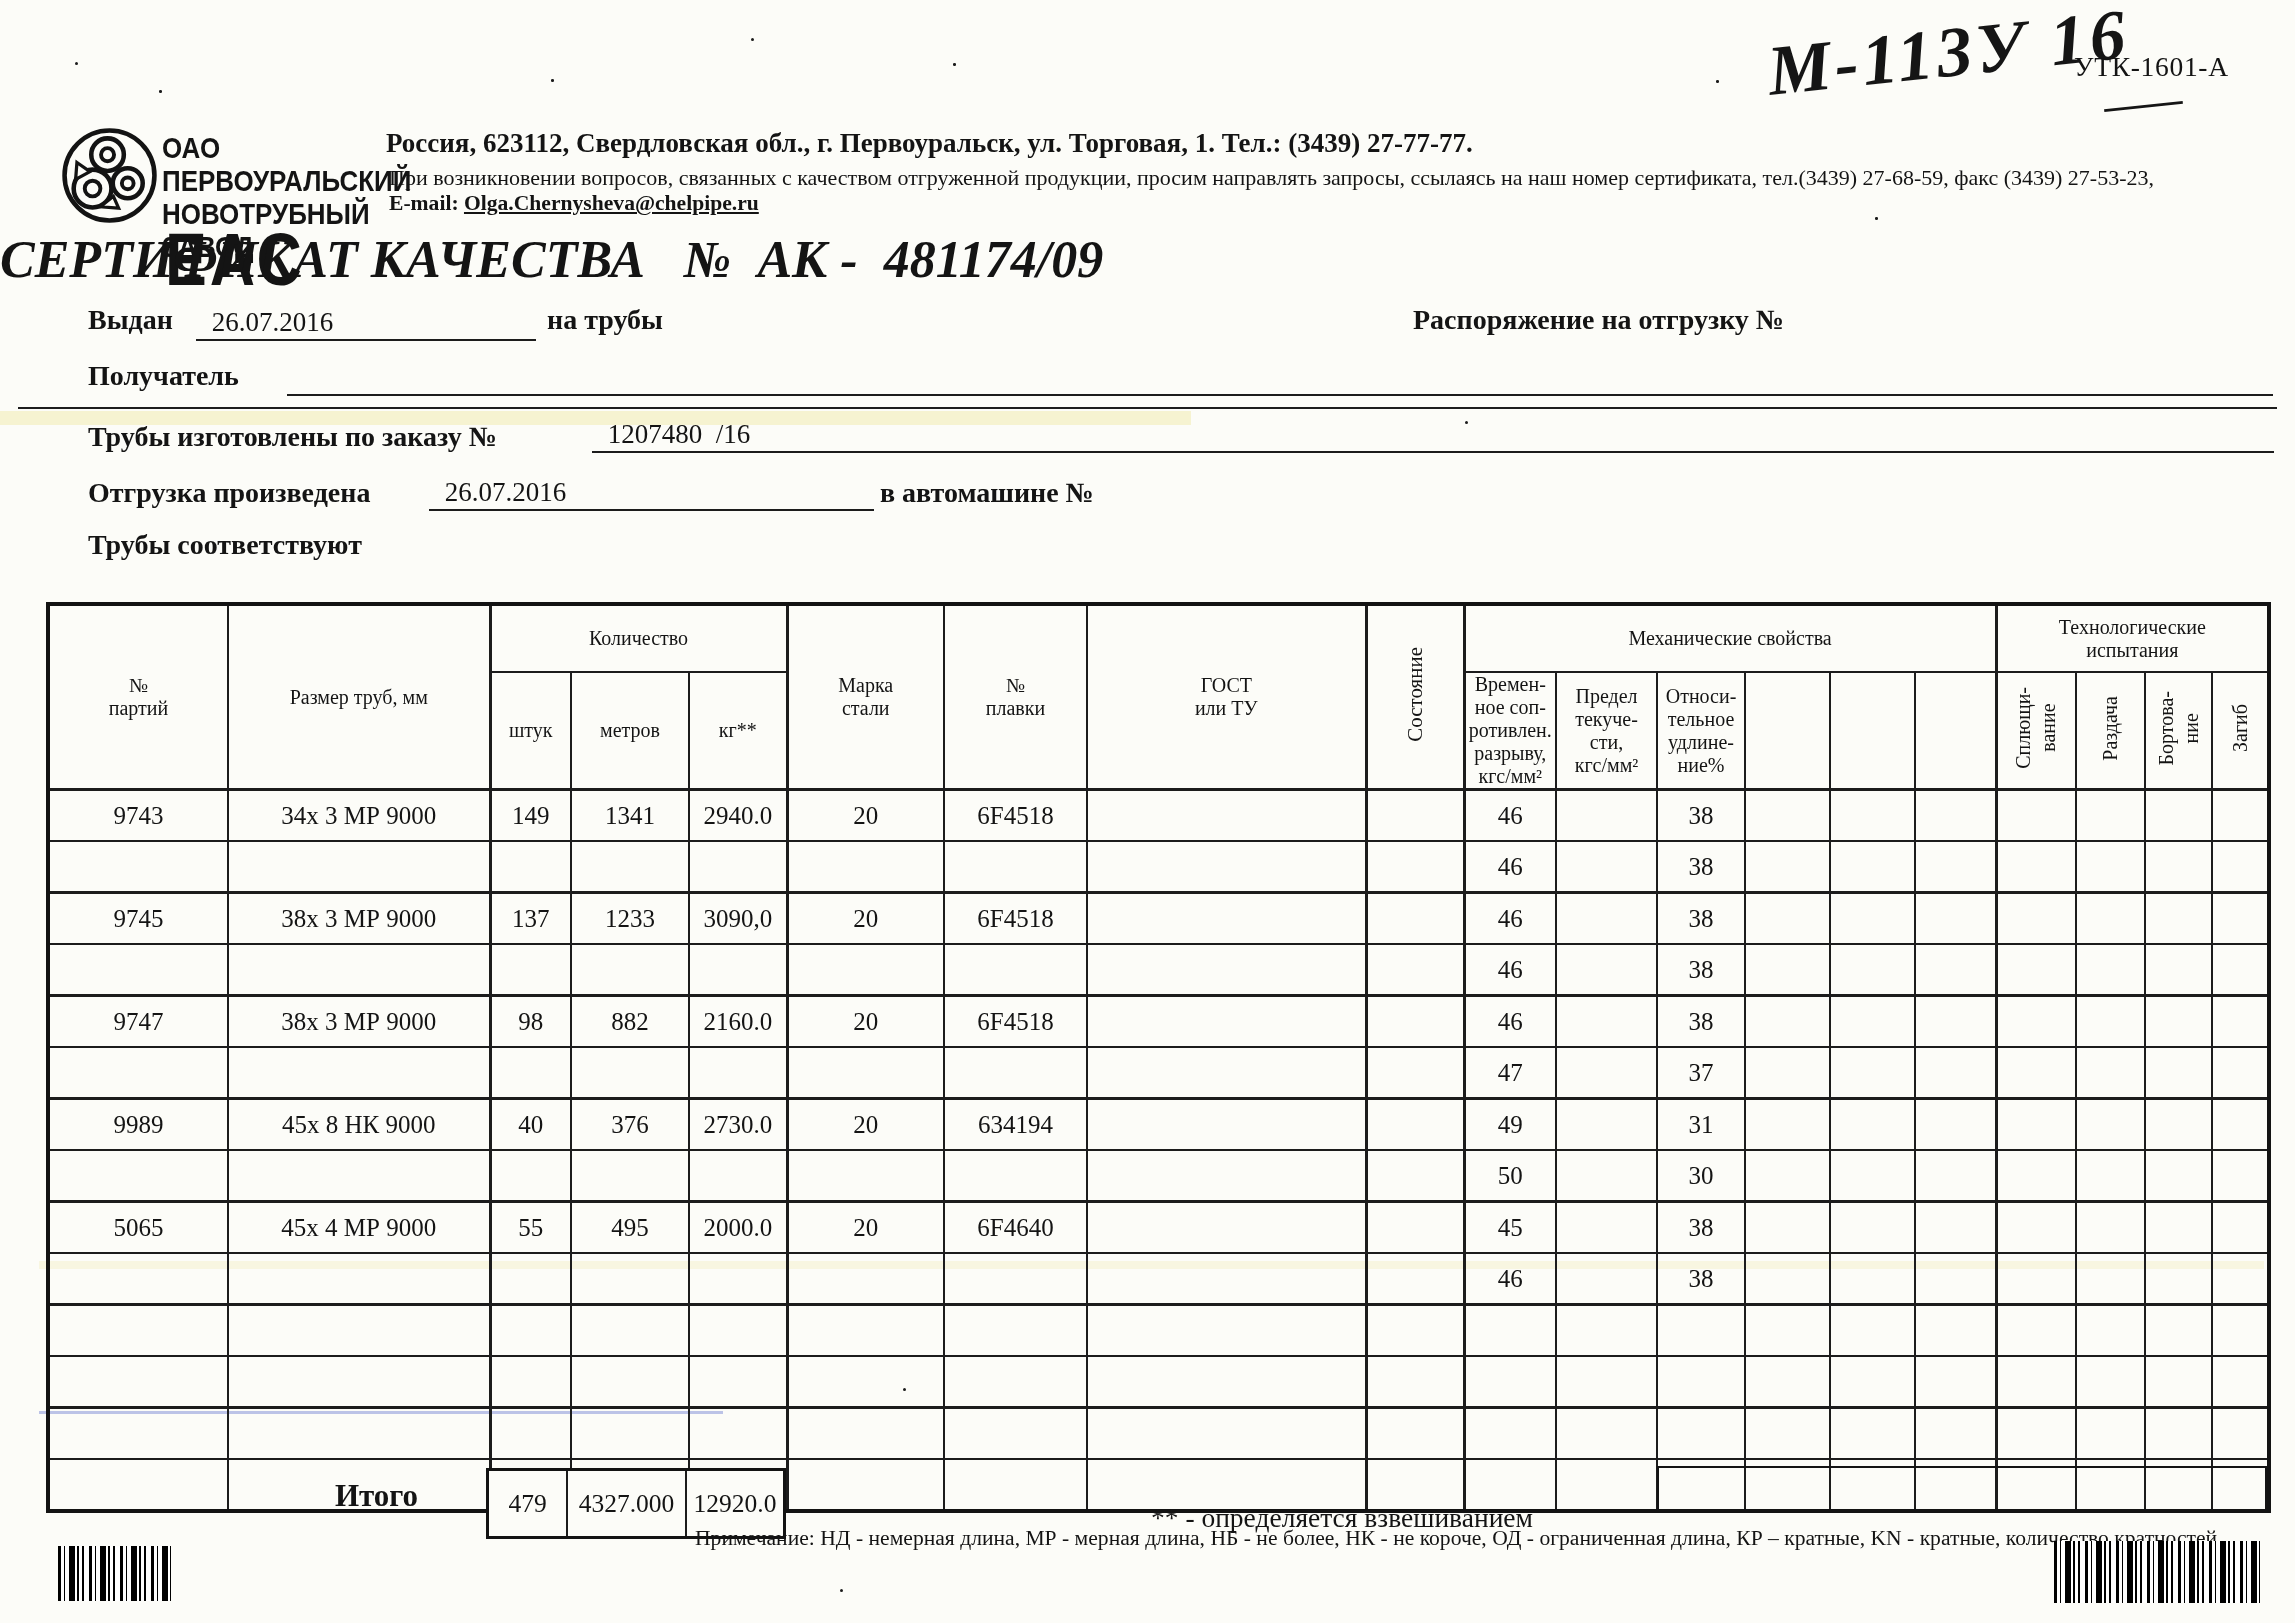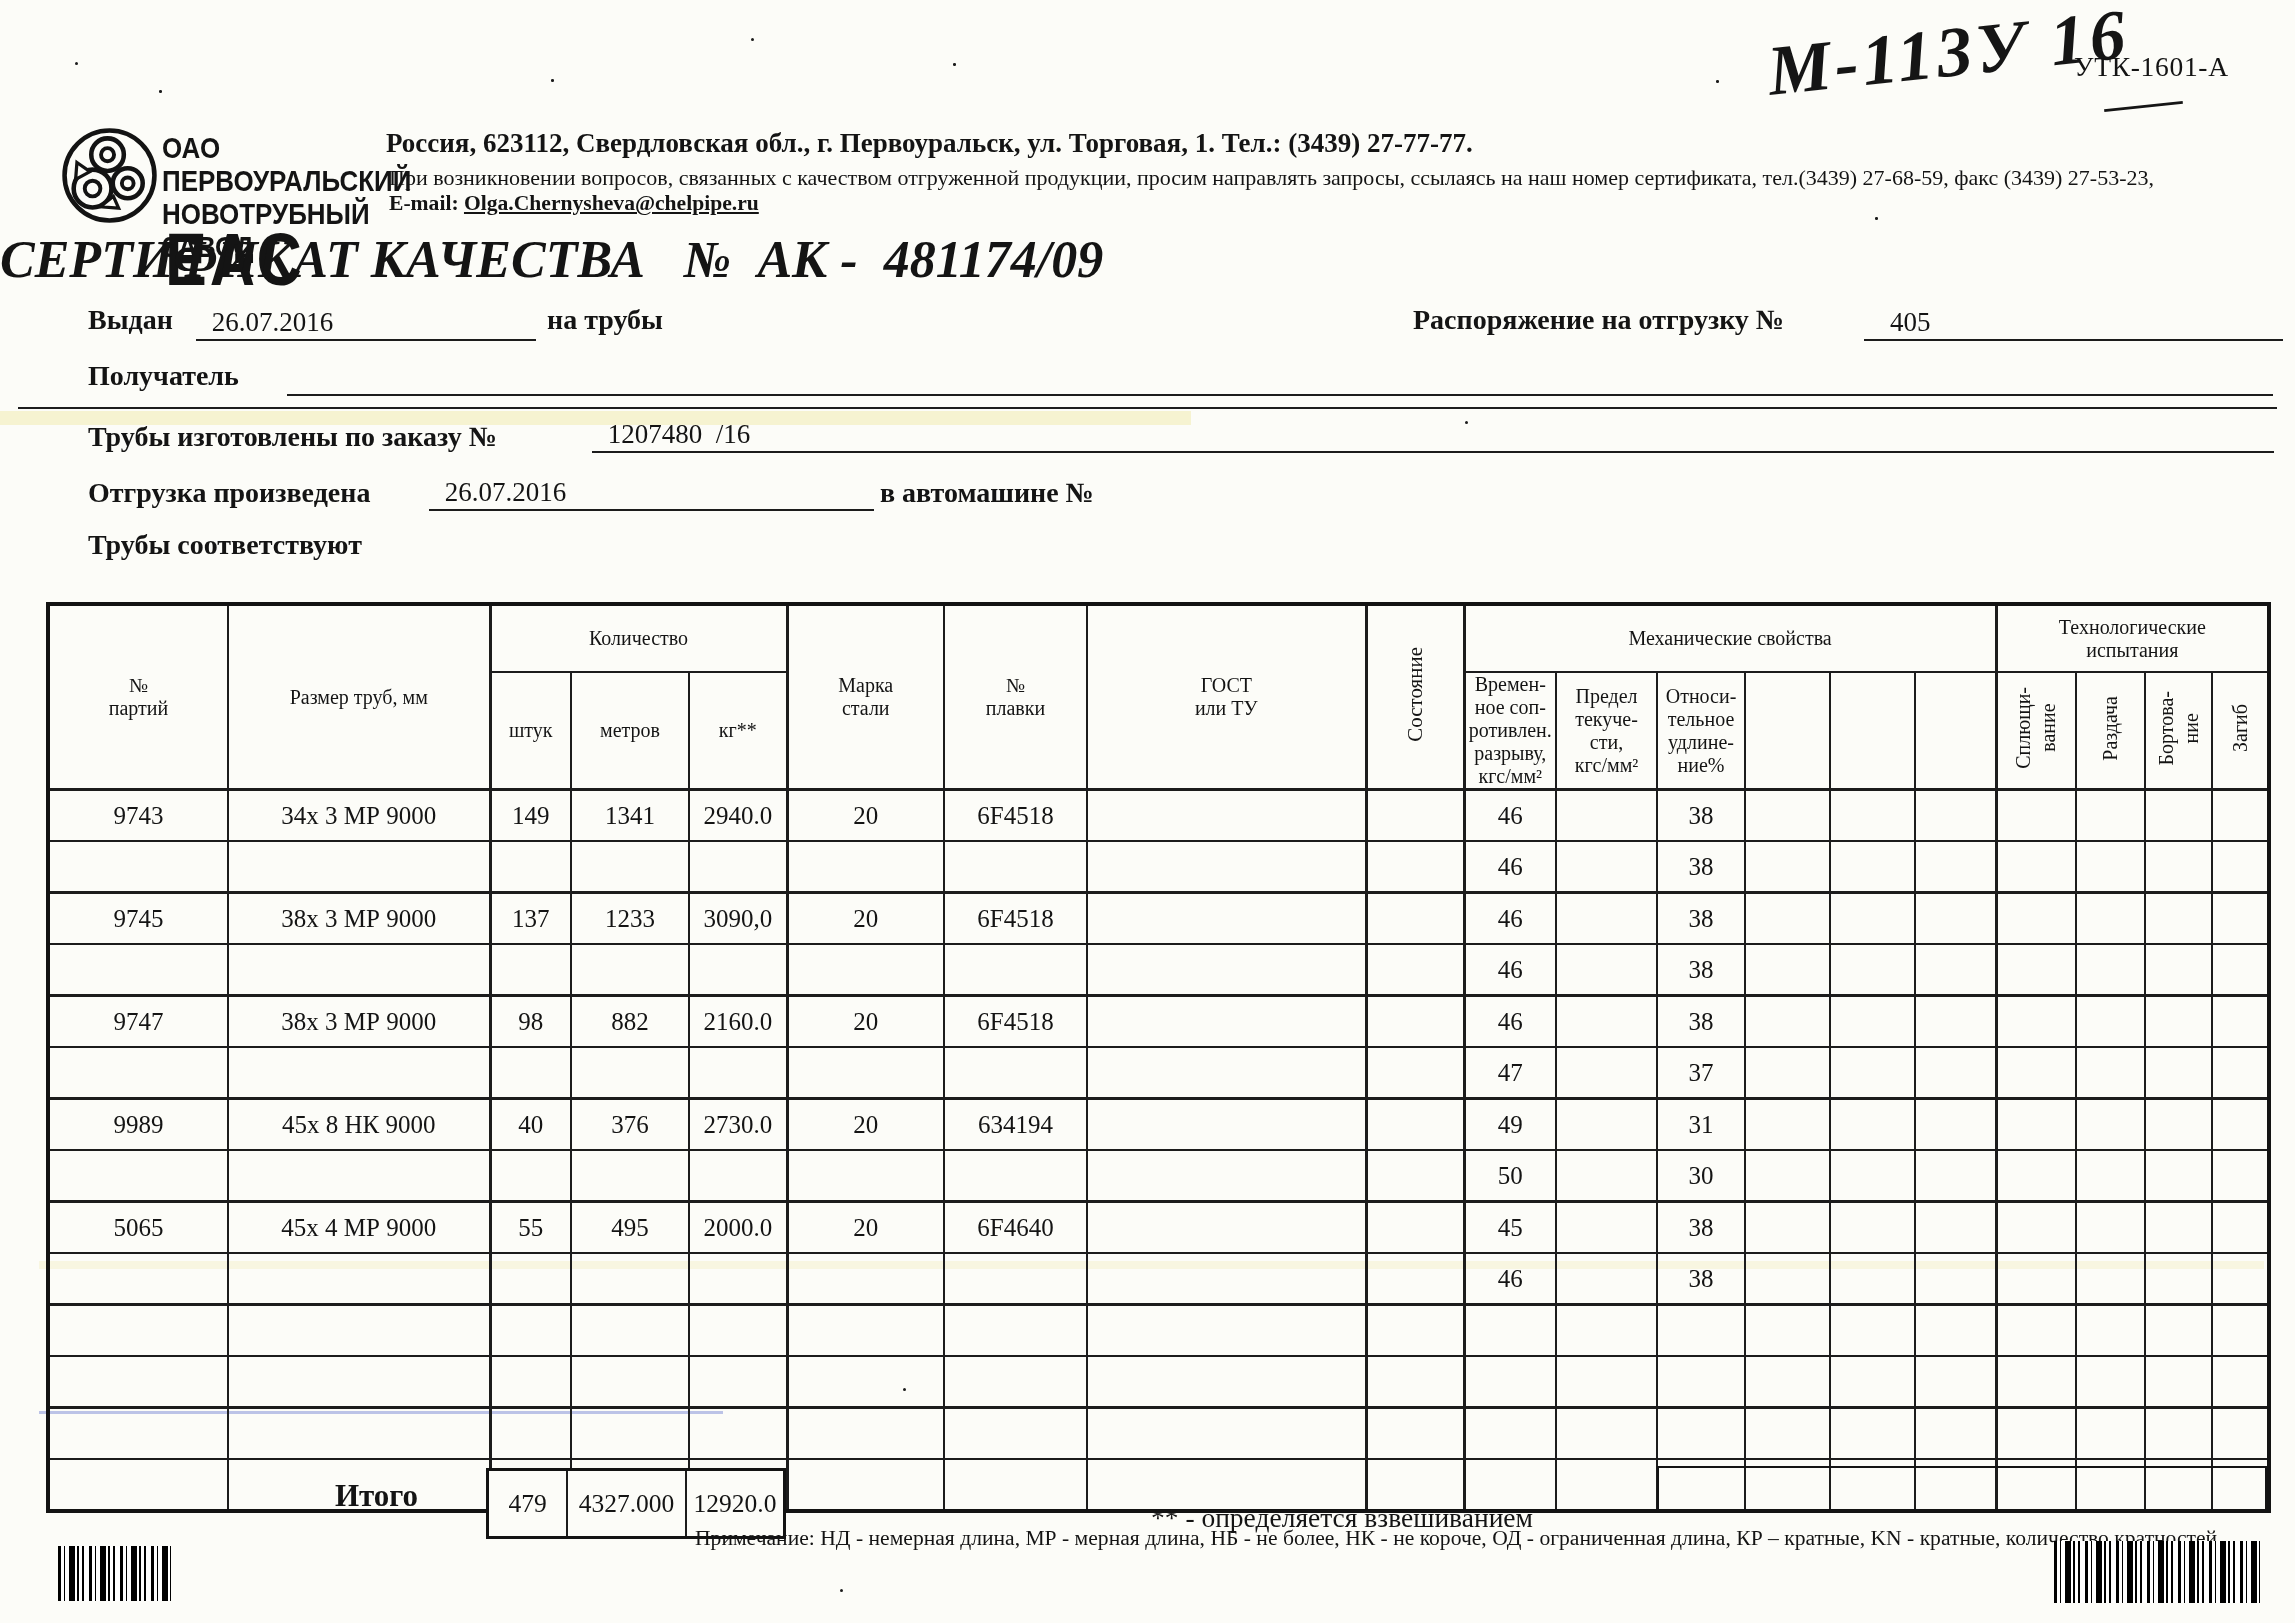--- a/index.html
+++ b/index.html
@@ -147,23 +147,20 @@
   <div class="eac">ЕАС</div>
 
   <div class="title">СЕРТИФИКАТ КАЧЕСТВА   №  АК -  481174/09</div>
 
   <div class="lbl" style="left:88px;top:304px;">Выдан</div>
   <div class="uval" style="left:196px;top:300px;width:324px;">
       <span>26.07.2016</span>
     </div>
   <div class="lbl" style="left:547px;top:304px;">на трубы</div>
   <div class="lbl" style="left:1413px;top:304px;">Распоряжение на отгрузку №</div>
-  <div class="uval" style="left:1864px;top:300px;width:393px;padding-left:26px;">
-      <span>405</span>
-    </div>
 
   <div class="lbl" style="left:88px;top:360px;">Получатель</div>
   <div class="uval" style="left:287px;top:355px;width:1970px;">
       <span></span>
     </div>
 
   <div class="hline" style="left:18.3px;top:407px;width:2259px;"></div>
 
   <div class="lbl" style="left:88px;top:421px;">Трубы изготовлены по заказу №</div>
   <div class="uval" style="left:592px;top:412px;width:1666px;">

